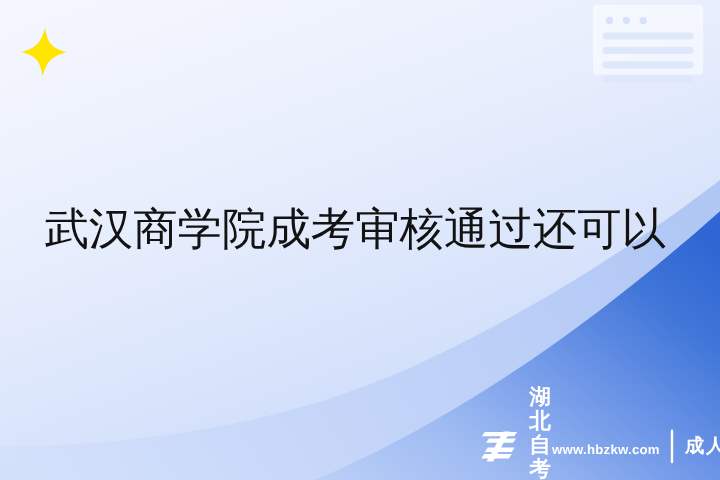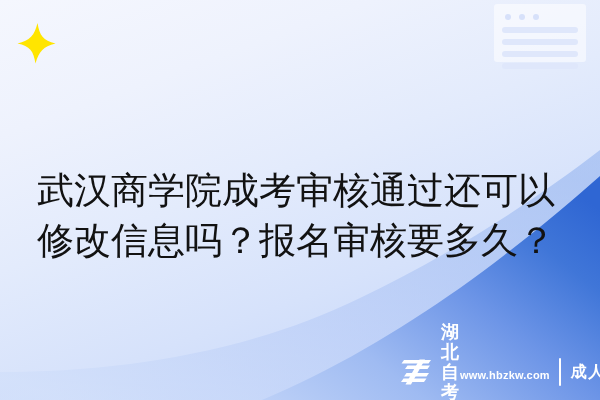--- a/index.html
+++ b/index.html
@@ -193,21 +193,20 @@
     <div id="doc-lines">
       <span class="doc-line"></span>
       <span class="doc-line"></span>
       <span class="doc-line"></span>
       <span class="doc-line"></span>
     </div>
   </div>
 
   <div id="headline">
     <div class="headline-line">武汉商学院成考审核通过还可以</div>
-    <div class="headline-line">修改信息吗？报名审核要多久？</div>
   </div>
 
   <div id="logo">
     <svg id="logo-mark" viewBox="0 0 34 30">
       <g fill="#ffffff">
         <path d="M4 3 L31 3 L28.5 6.6 L1.5 6.6 Z"></path>
         <path d="M7.5 8.4 L30 8.4 L27.5 12 L5 12 Z"></path>
         <path d="M19.5 2.5 L25 2.5 L11 27.5 L5.5 27.5 Z"></path>
         <path d="M6.5 16 L29 16 L26.5 19.6 L4 19.6 Z"></path>
         <path d="M3.5 21.4 L26.5 21.4 L24 25 L1 25 Z"></path>

